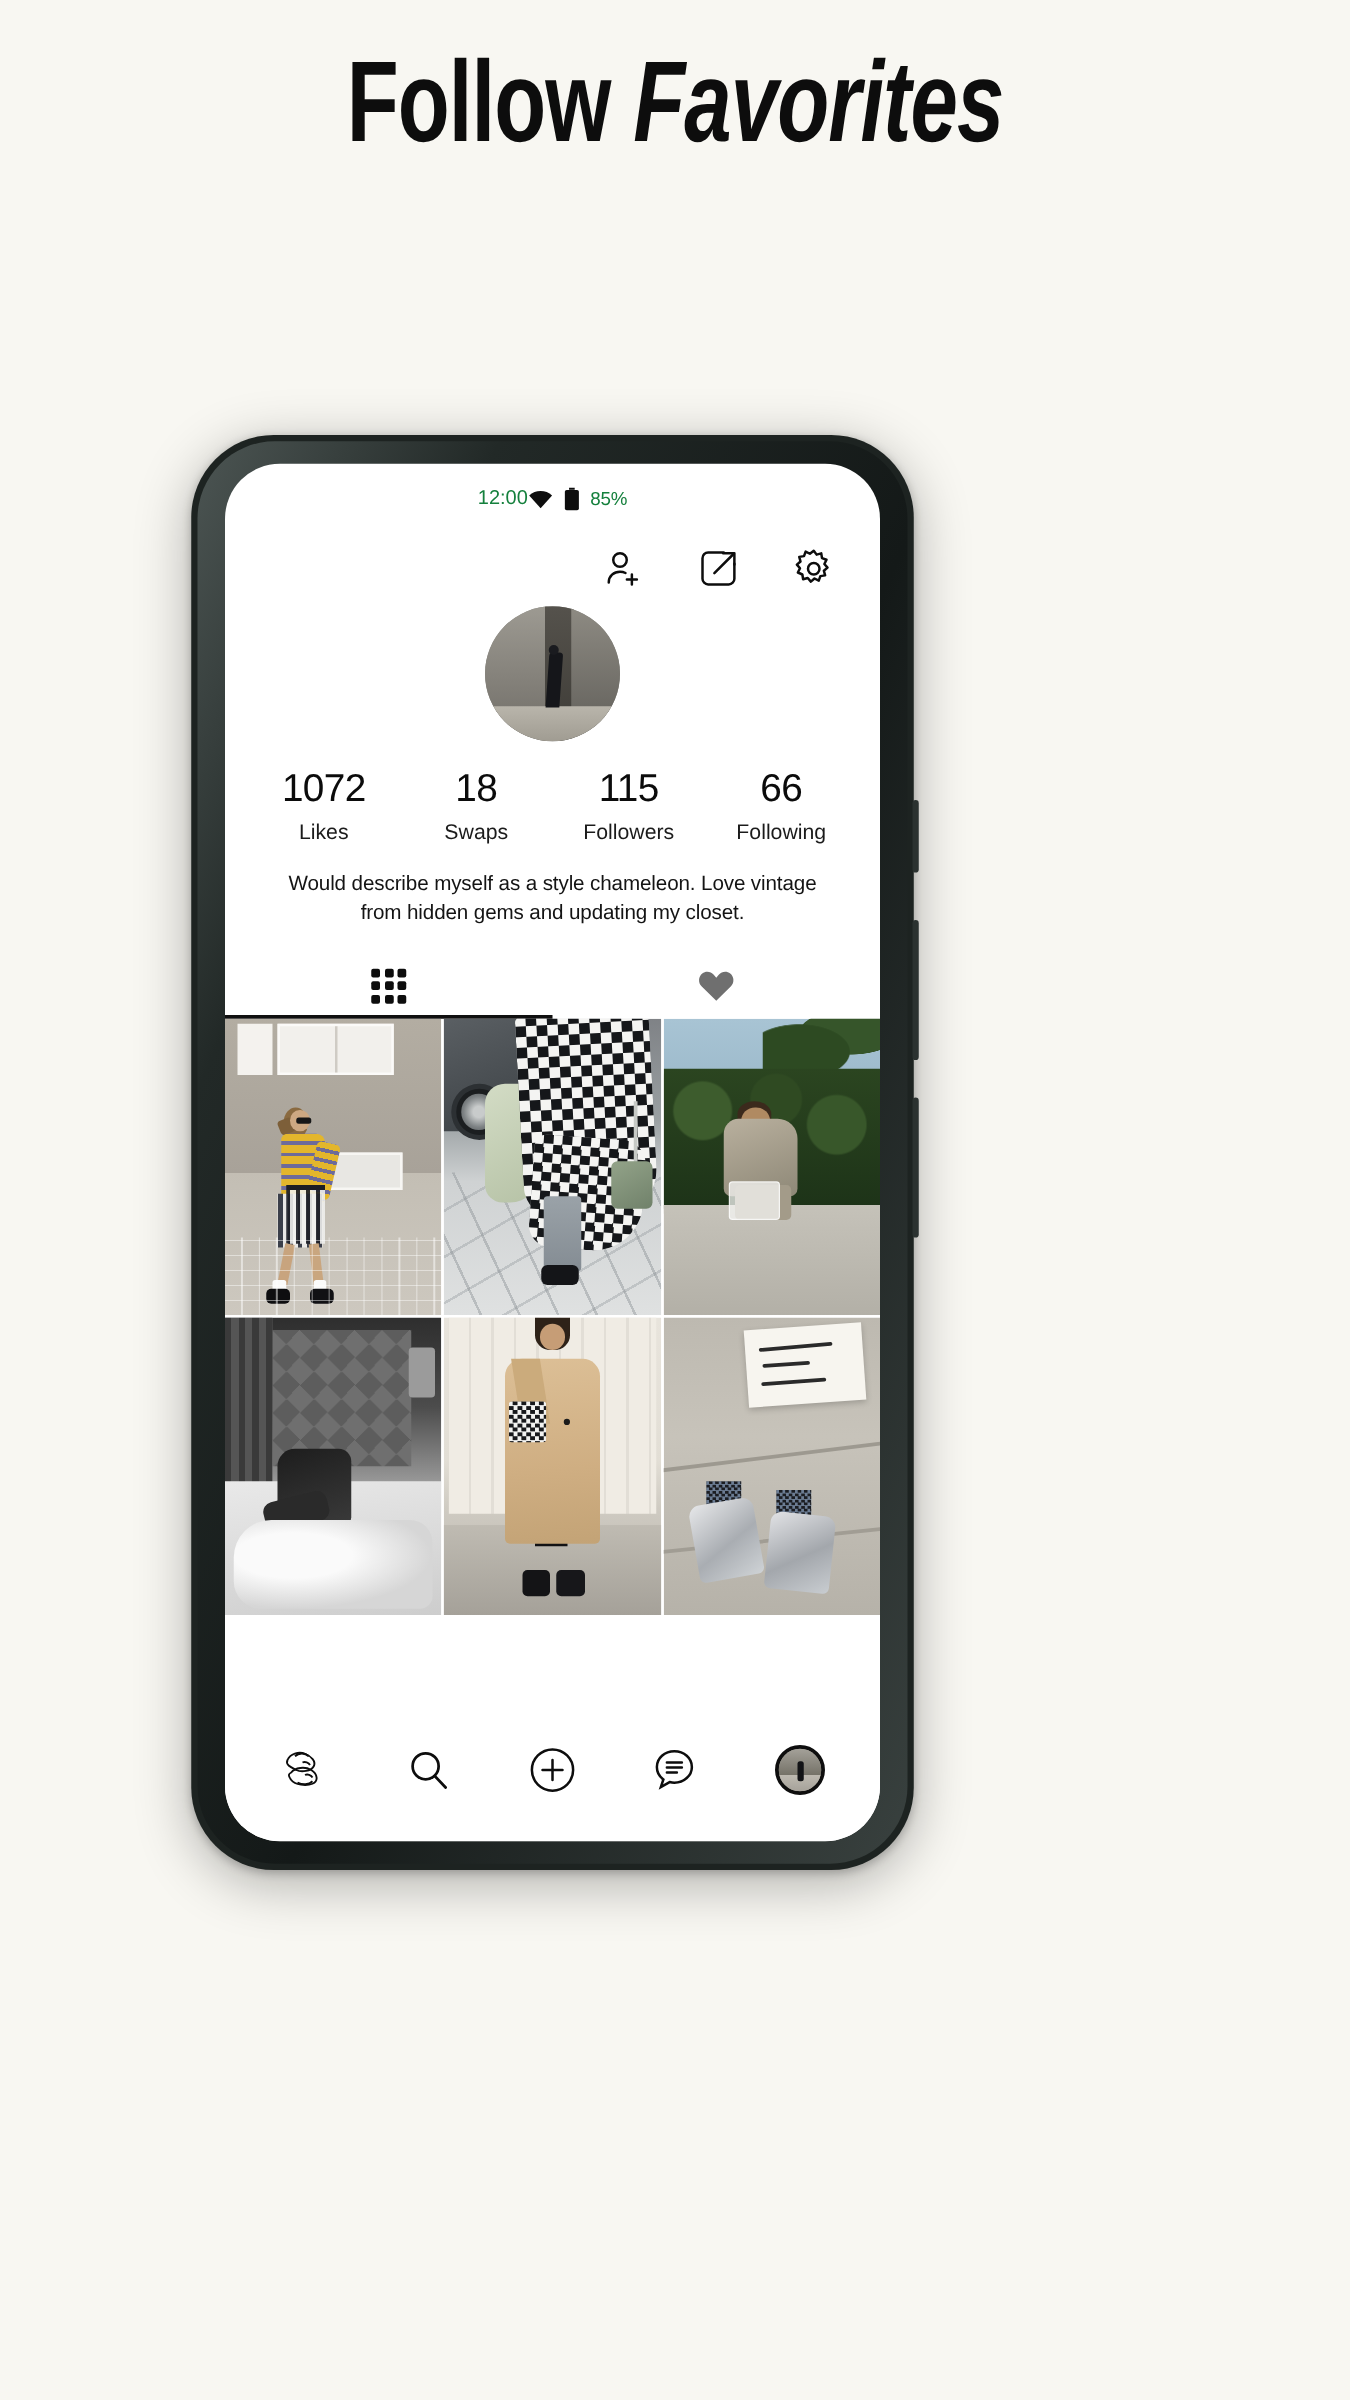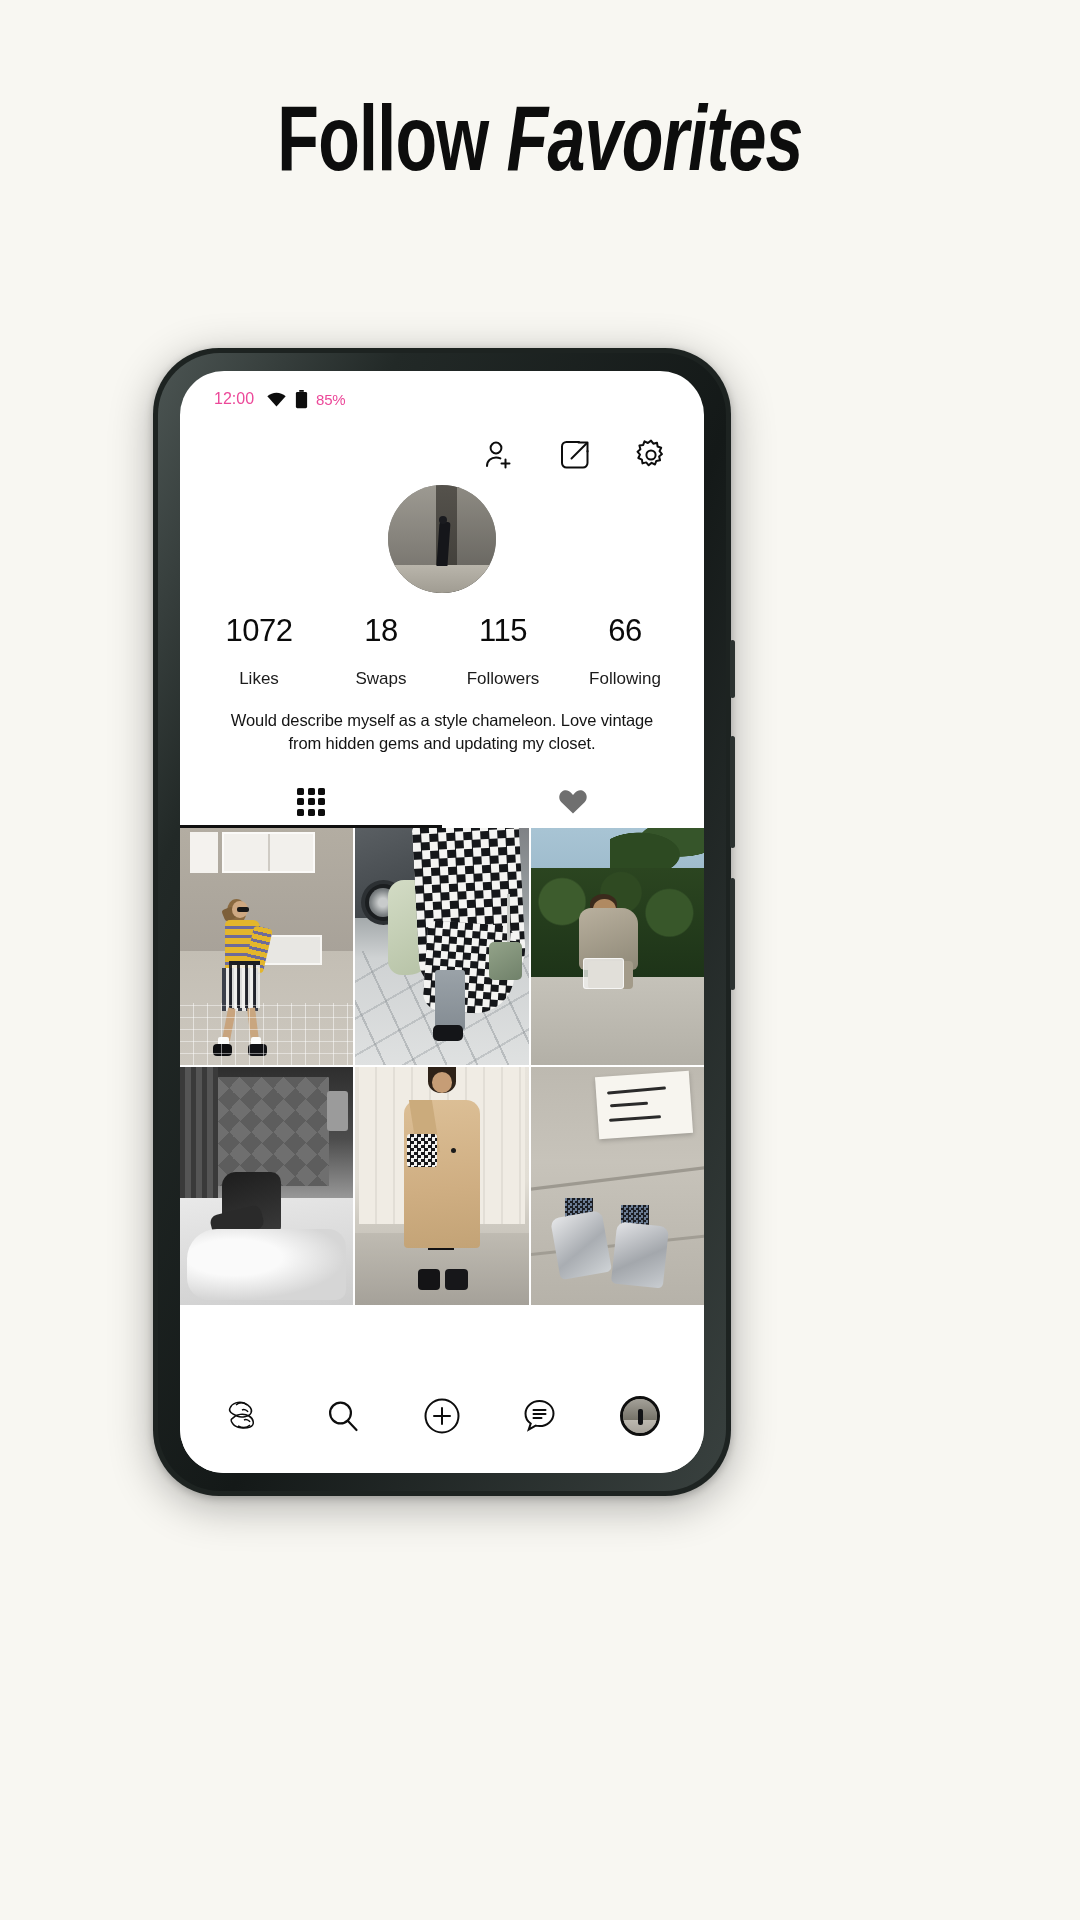--- a/index.html
+++ b/index.html
@@ -5,21 +5,21 @@
   * { margin:0; padding:0; box-sizing:border-box; }
   html,body { width:1080px; height:1920px; }
   body {
     background:#f8f7f2;
     font-family:"Liberation Sans", sans-serif;
     overflow:hidden;
     position:relative;
   }
 
   
-  .promo-head { width:1080px; padding-top:92px; text-align:center; }
+  .promo-head { width:1080px; padding-top:36px; text-align:center; }
   .promo-title {
     font-family:"Liberation Sans Narrow","Liberation Sans",sans-serif;
     font-weight:700;
     font-size:92px;
     letter-spacing:-1px;
     color:#0d0d0d;
     line-height:1.0;
     transform:scaleX(0.74);
     transform-origin:center center;
     white-space:nowrap;
@@ -64,23 +64,23 @@
     left:27px; top:23px;
     width:524px; height:1102px;
     background:#ffffff;
     border-radius:44px;
     overflow:hidden;
   }
 
   
   .statusbar {
     height:46px;
-    display:flex; align-items:center; justify-content:flex-start;
+    display:flex; align-items:center; justify-content:center;
     padding:10px 34px 0 34px;
-    font-size:16px; color:#ec4899;gap:12px;
+    font-size:16px; color:#15803d;
   }
   .status-right { display:flex; align-items:center; gap:8px; }
   .ico-wifi { width:21px; height:15px; display:block; }
   .ico-batt { width:13px; height:19px; display:block; }
   .batt-pct { font-size:15px; letter-spacing:-0.2px; }
 
   
   .top-actions {
     display:flex; justify-content:flex-end; align-items:center;
     gap:42px; padding:14px 36px 0 0;
@@ -120,21 +120,21 @@
   }
   .ico-home { width:17px; height:15px; display:block; }
 
   
   .stats {
     display:flex; justify-content:space-around; align-items:flex-start;
     margin-top:22px; padding:0 18px;
   }
   .stat { text-align:center; min-width:88px; }
   .stat-val { font-size:31px; font-weight:400; color:#0b0b0b; letter-spacing:-0.5px; line-height:1.06; }
-  .stat-lab { font-size:17px; color:#1b1b1b; margin-top:21px;text-align:center; }
+  .stat-lab { font-size:17px; color:#1b1b1b; margin-top:8px;text-align:center; }
 
   
   .bio {
     margin:20px auto 0 auto; width:432px;
     text-align:center; font-size:16.5px; line-height:1.42;
     color:#141414; letter-spacing:-0.1px;
   }
 
   
   .tabs { display:flex; margin-top:20px; }

